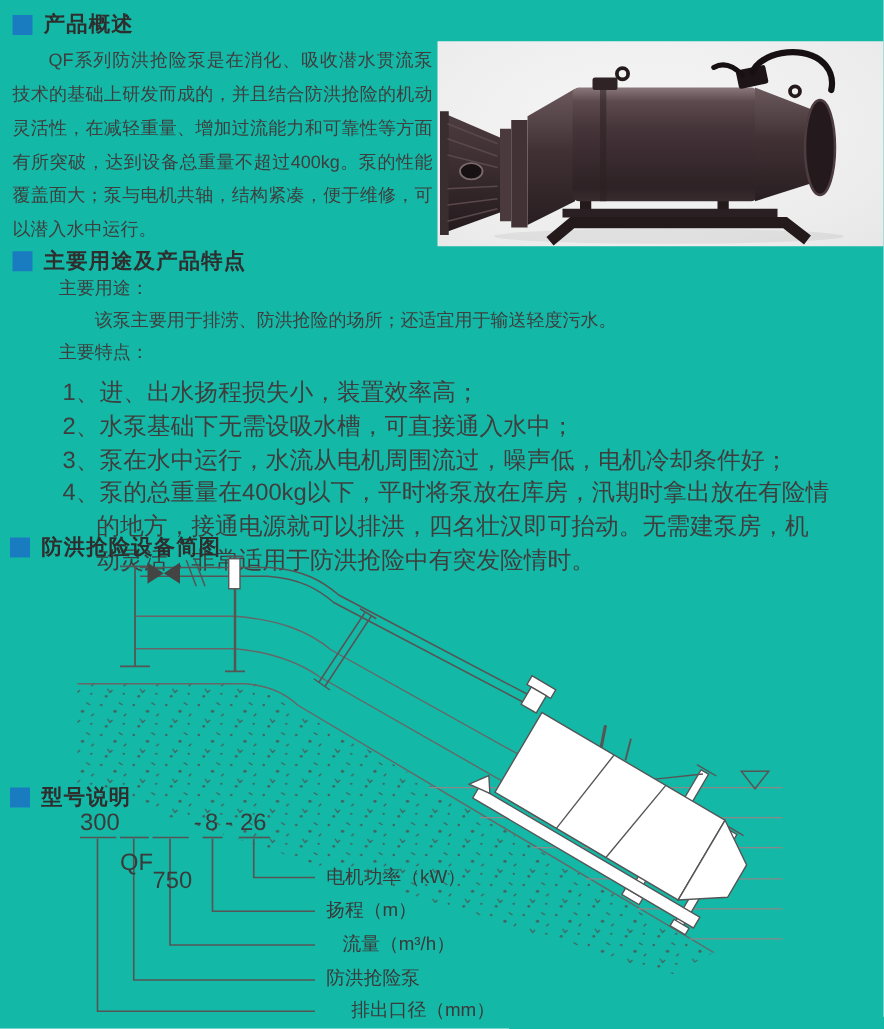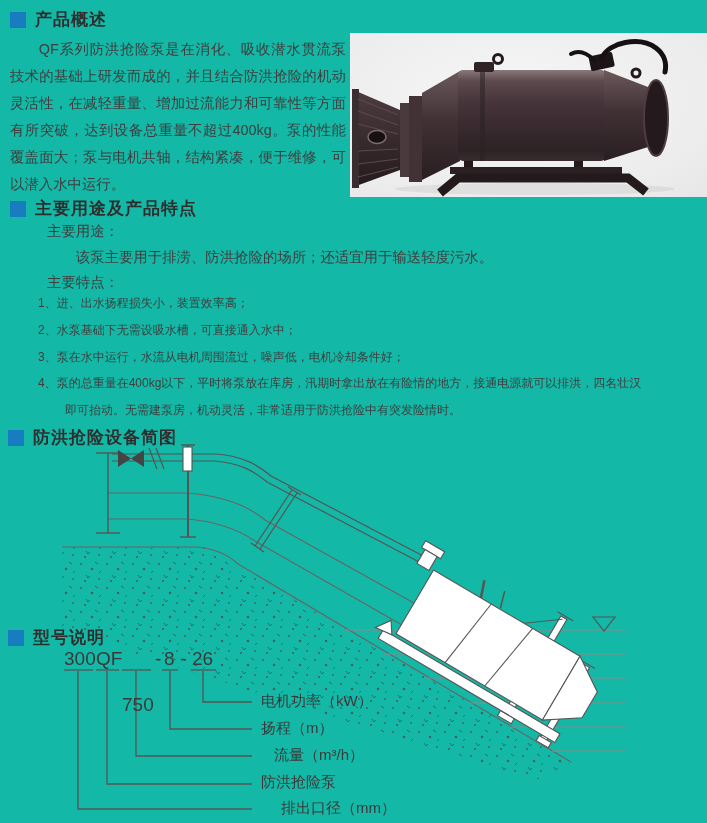--- a/index.html
+++ b/index.html
@@ -7,22 +7,22 @@
     position:relative;width:707px;height:823px;background:#14b8a6;overflow:hidden;
     font-family:"Liberation Sans","DejaVu Sans",sans-serif;color:#3c3c3c;
   }
   .sec-header{position:absolute;display:flex;align-items:center;gap:9px;
     font-weight:bold;font-size:17px;color:#2e2e2e;letter-spacing:1px;}
   .sq{width:16px;height:16px;background:#1a7cc0;flex:0 0 auto;}
   .para{position:absolute;left:10px;top:36px;width:336px;font-size:14.4px;line-height:27px;
     text-align:justify;text-indent:2em;color:#3e3e3e;}
   .plain{position:absolute;left:12px;font-size:14.4px;line-height:20px;color:#3e3e3e;margin-left:35px;}
   .indent2{ text-indent:2em;}
-  #features{position:absolute;left:10px;top:290px;width:642px;margin:0;padding:0;list-style:none;
-    font-size:12px;line-height:26.8px;color:#3e3e3e;}
+  #features{position:absolute;left:10px;top:290px;width:642px;margin:12px;padding:0;list-style:none;
+    font-size:19px;line-height:26.8px;color:#3e3e3e;}
   #features li{padding-left:55px;text-indent:-27px;margin:0;}
   #photo{position:absolute;left:350px;top:33px;width:357px;height:164px;
     background:radial-gradient(ellipse at 45% 40%, #f6f6f6 0%, #ededee 70%, #e7e7e8 100%);}
   #diagram{position:absolute;left:0;top:440px;}
   .code-part{position:absolute;top:648px;font-size:19px;color:#3a3a3a;font-weight:500;text-align:right;}
   .model-label{position:absolute;left:261px;font-size:15px;color:#3a3a3a;white-space:nowrap;}
 </style>
 </head>
 <body>
 
@@ -215,21 +215,21 @@
       <path d="M78,231 V369 H252"></path>
     </g>
   </svg>
 
   <div class="sec-header" style="left:8px;top:626px;">
     <span class="sq"></span>
     <span>型号说明</span>
   </div>
 
   <span class="code-part" style="left:64px;">300</span>
-  <span class="code-part" style="left:96px;">QF</span>
+  <span class="code-part" style="left:96px;margin-top:32px;">QF</span>
   <span class="code-part" style="left:122px;margin-top:46px;">750</span>
   <span class="code-part" style="left:155px;">-</span>
   <span class="code-part" style="left:164px;">8</span>
   <span class="code-part" style="left:180px;">-</span>
   <span class="code-part" style="left:192px;">26</span>
 
   <div class="model-label" style="top:692px;">电机功率（kW）</div>
   <div class="model-label" style="top:719px;">扬程（m）</div>
   <div class="model-label" style="top:746px;margin-left:13px;">流量（m³/h）</div>
   <div class="model-label" style="top:773px;">防洪抢险泵</div>

